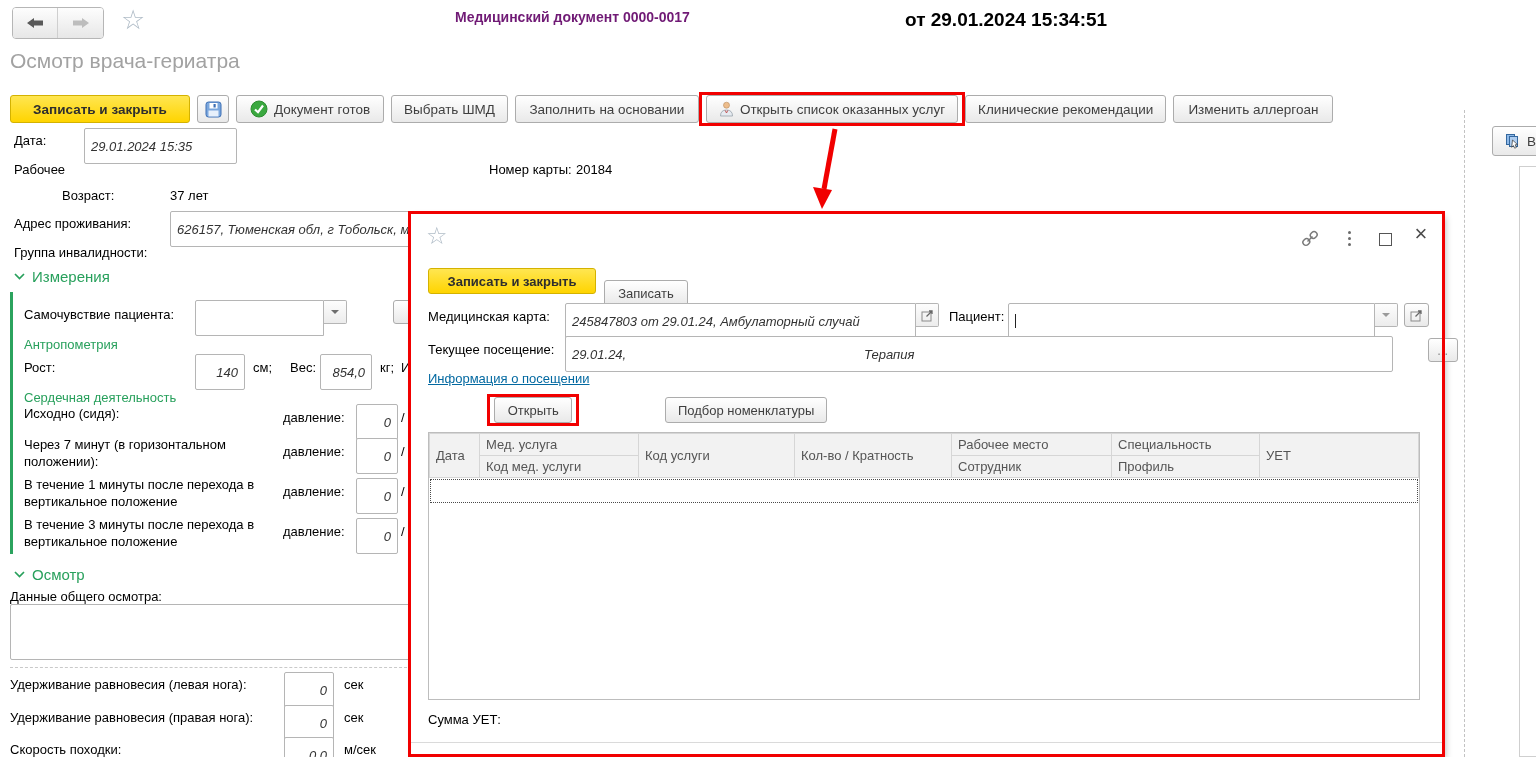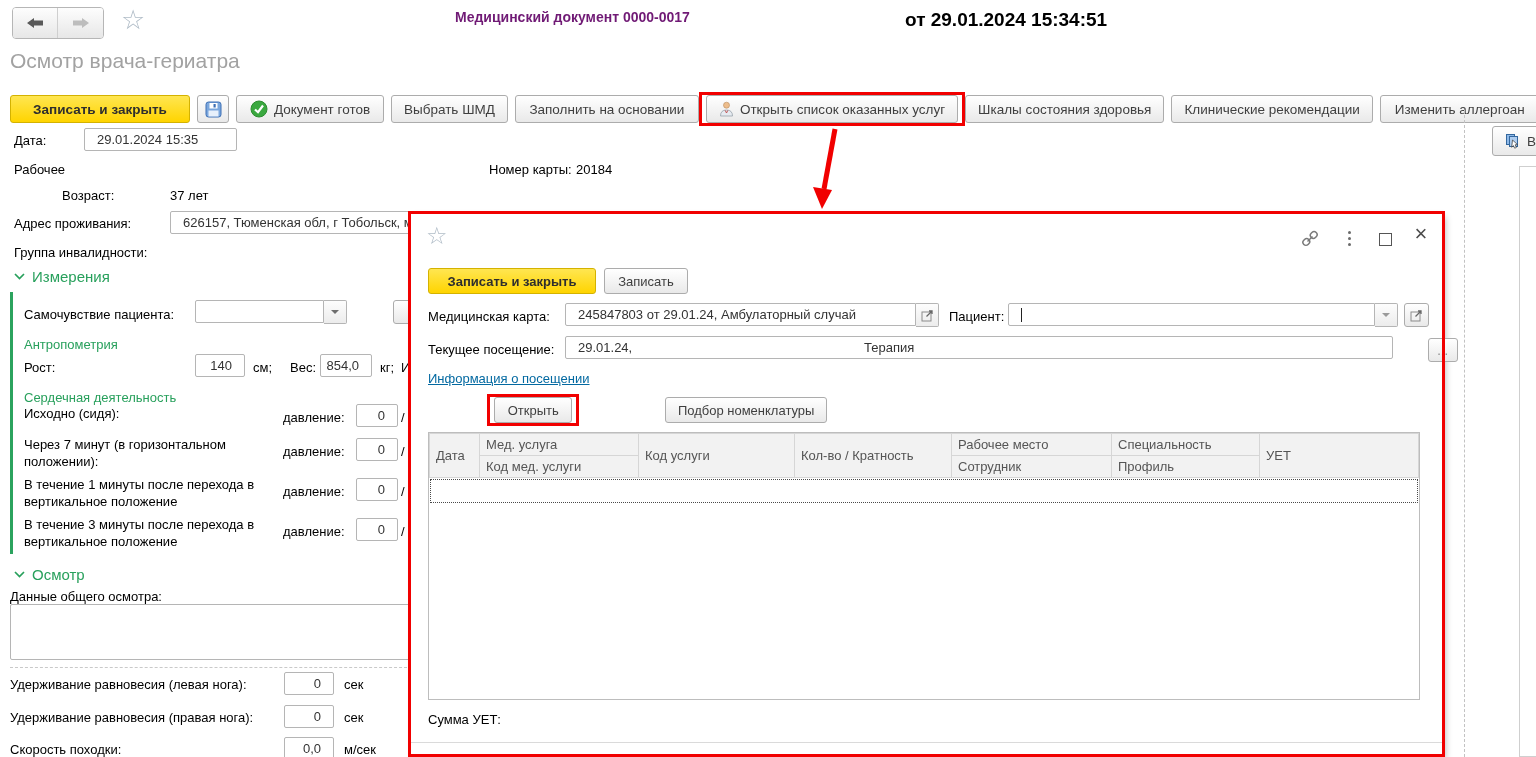--- a/index.html
+++ b/index.html
@@ -17,22 +17,22 @@
     background: linear-gradient(#ffffff, #e9e9e9); color: #3f3f3f;
     font-size: 13.5px; white-space: nowrap; cursor: default; position: relative;
   }
   .btn-sm { height: 26px; font-size: 13px; }
   .btn-yellow {
     background: linear-gradient(#ffe651, #ffd400); border-color: #d4b200;
     font-weight: bold; color: #2e2e2e;
   }
   .field {
     display: flex; align-items: center; background: #fff;
-    border: 1px solid #b5b5b5; border-radius: 2px; height: 23px;
-    padding: 0 12px; color: #333; overflow: hidden; white-space: nowrap;
+    border: 1px solid #b5b5b5; border-radius: 2px; height: 36px;
+    padding: 0 6px; color: #333; overflow: hidden; white-space: nowrap; font-style: italic;
   }
   .num { justify-content: flex-end; }
   .grp { display: flex; align-items: stretch; }
   .grp .field { flex: 1; border-radius: 2px 0 0 2px; }
   .ibtn {
     width: 23px; display:flex; align-items:center; justify-content:center;
     border: 1px solid #b5b5b5; border-left: none; border-radius: 0 2px 2px 0;
     background: linear-gradient(#fdfdfd,#ececec);
   }
   .caret-down { width:0; height:0; border:4px solid transparent; border-top-color:#6e6e6e; margin-top:4px; }
@@ -108,21 +108,20 @@
   <div class="btn" style="min-width:112px;">Выбрать ШМД</div>
   <div class="btn" style="min-width:184px;">Заполнить на основании</div>
   <div class="btn red-outline" style="min-width:252px;">
     <svg width="15" height="16" viewBox="0 0 15 16">
       <circle cx="7.5" cy="4.2" r="3" fill="#edbd8c" stroke="#b98b5c" stroke-width="0.6"></circle>
       <path d="M1.5 15 Q1.5 9 7.5 9 Q13.5 9 13.5 15 Z" fill="#e6ebf1" stroke="#98a2ab" stroke-width="0.8"></path>
       <path d="M6.2 9.4 L7.5 12 L8.8 9.4" fill="none" stroke="#c04a4a" stroke-width="0.9"></path>
     </svg>
     <span>Открыть список оказанных услуг</span>
   </div>
-  <div class="btn" style="min-width:190px;">Шкалы состояния здоровья</div>
   <div class="btn" style="min-width:200px;">Клинические рекомендации</div>
   <div class="btn" style="min-width:160px;">Изменить аллергоан</div>
 </div>
 
 
 <div class="abs lbl" style="left:14px; top:133px;">Дата:</div>
 <div class="abs field" style="left:84px; top:128px; width:153px;">29.01.2024 15:35</div>
 
 <div class="abs lbl" style="left:14px; top:162px;">Рабочее</div>
 <div class="abs lbl" style="left:489px; top:162px;">Номер карты:</div>
@@ -240,21 +239,21 @@
       <span></span>
       <span></span>
     </div>
   <div class="abs winico" style="left:963px; top:14px;">
       <div style="width:13px;height:13px;border:1.5px solid #555;"></div>
     </div>
   <div class="abs winico" style="left:999px; top:9px; font-size:22px; color:#4c4c4c;">×</div>
 
   <div class="abs" style="left:17px; top:54px; display:flex; gap:8px;">
     <div class="btn btn-sm btn-yellow" style="min-width:168px;">Записать и закрыть</div>
-    <div class="btn btn-sm" style="min-width:84px;">Записать</div>
+    <div class="btn btn-sm" style="min-width:84px;margin-top:12px;">Записать</div>
   </div>
 
   
   <div class="abs lbl" style="left:17px; top:95px;">Медицинская карта:</div>
   <div class="abs grp" style="left:154px; top:89px; width:374px; height:24px;">
     <div class="field">245847803 от 29.01.24, Амбулаторный случай</div>
     <div class="ibtn">
       <svg width="13" height="13" viewBox="0 0 13 13">
           <rect x="1" y="3" width="9" height="9" fill="none" stroke="#8a8a8a"></rect>
           <path d="M5.5 7.5 L11 2 M8 2 h3 v3" fill="none" stroke="#666" stroke-width="1.3"></path>

